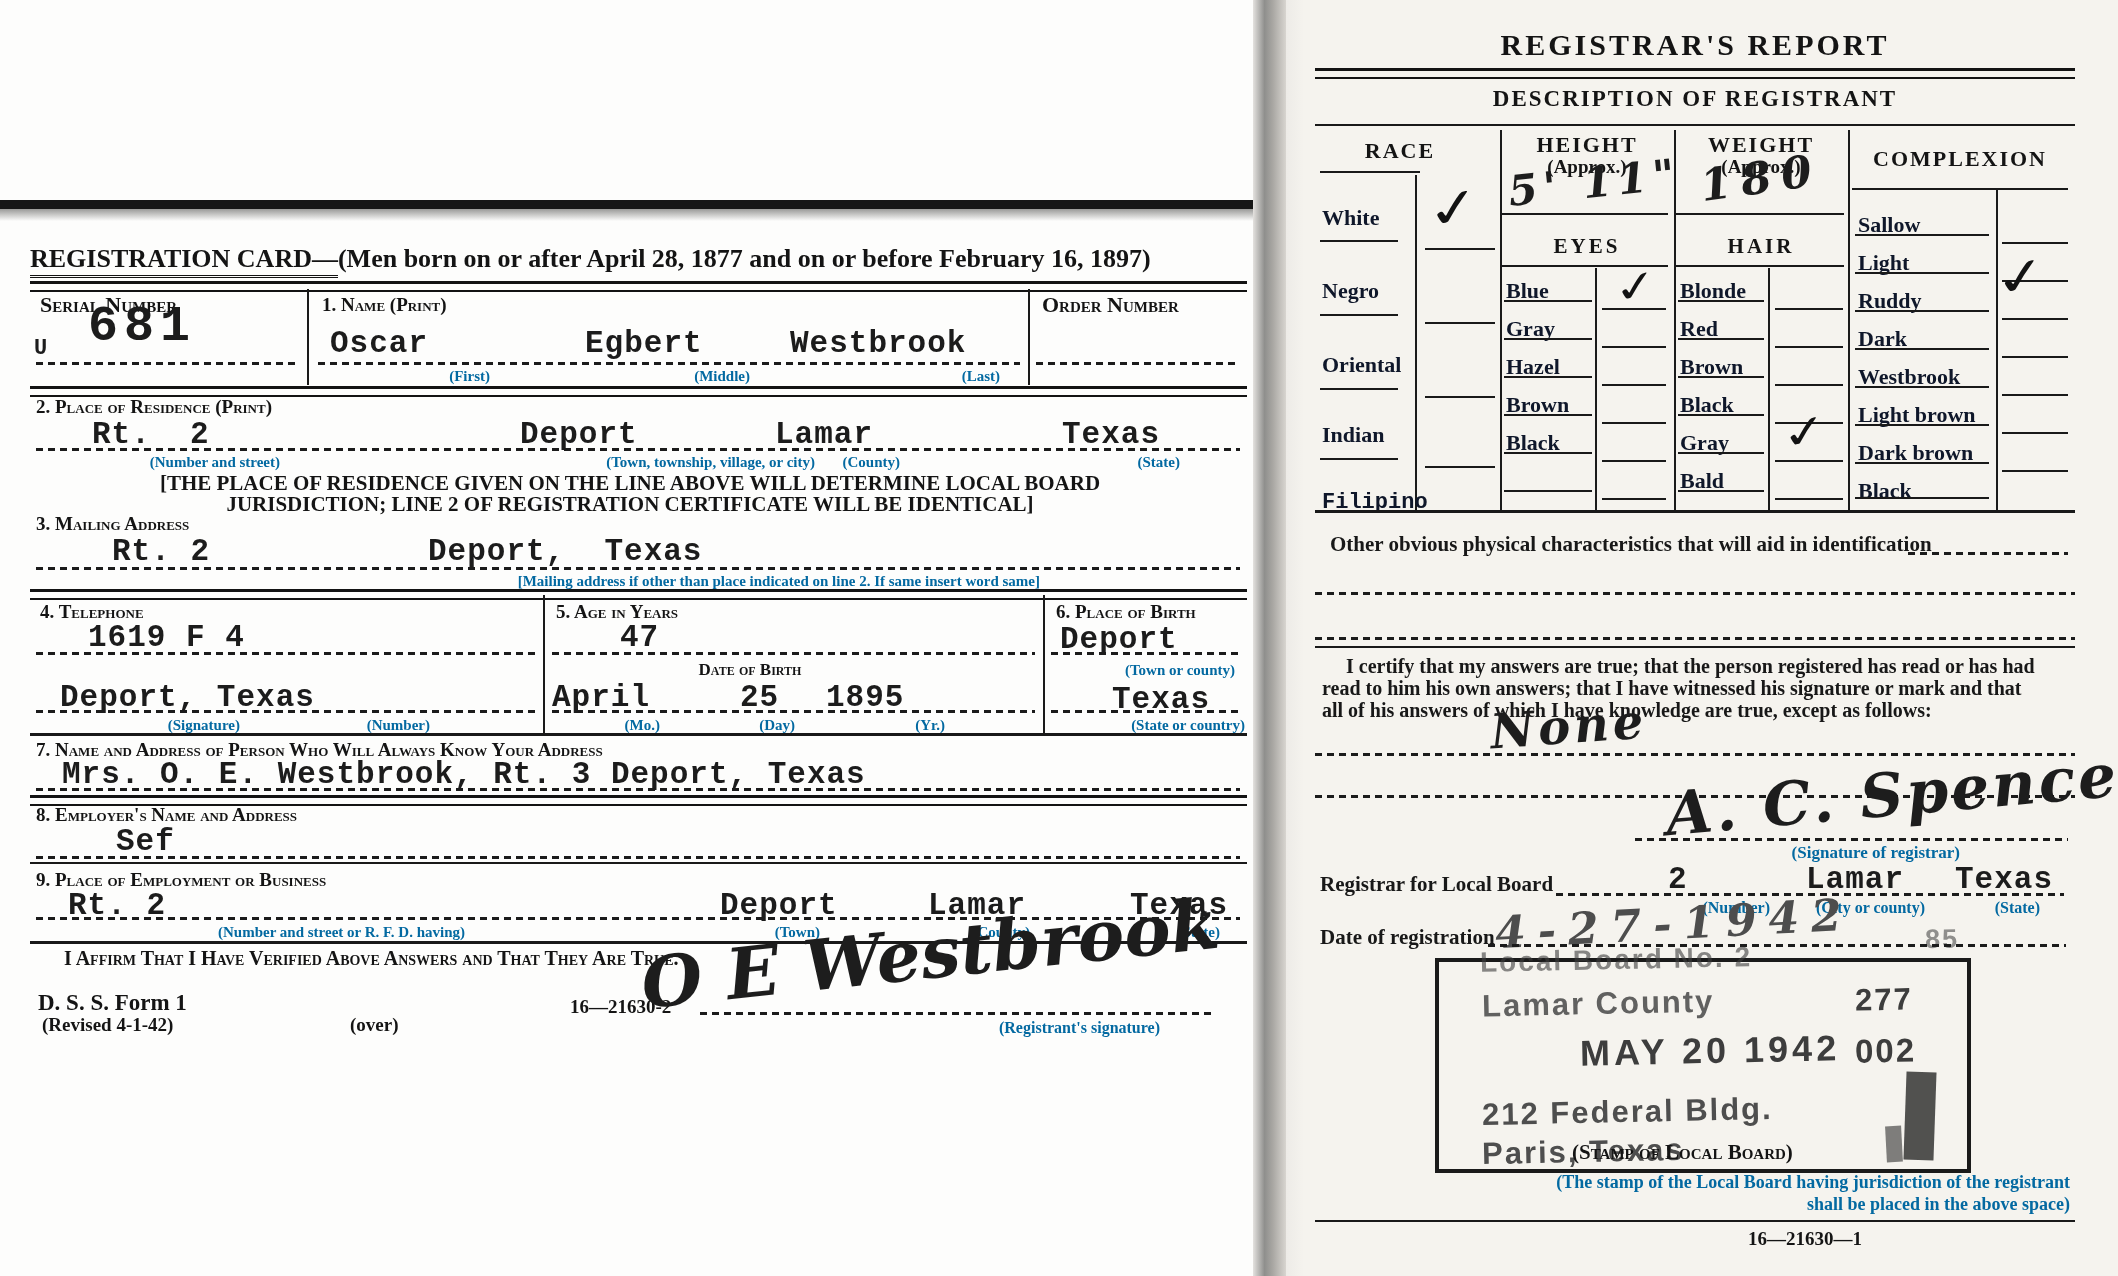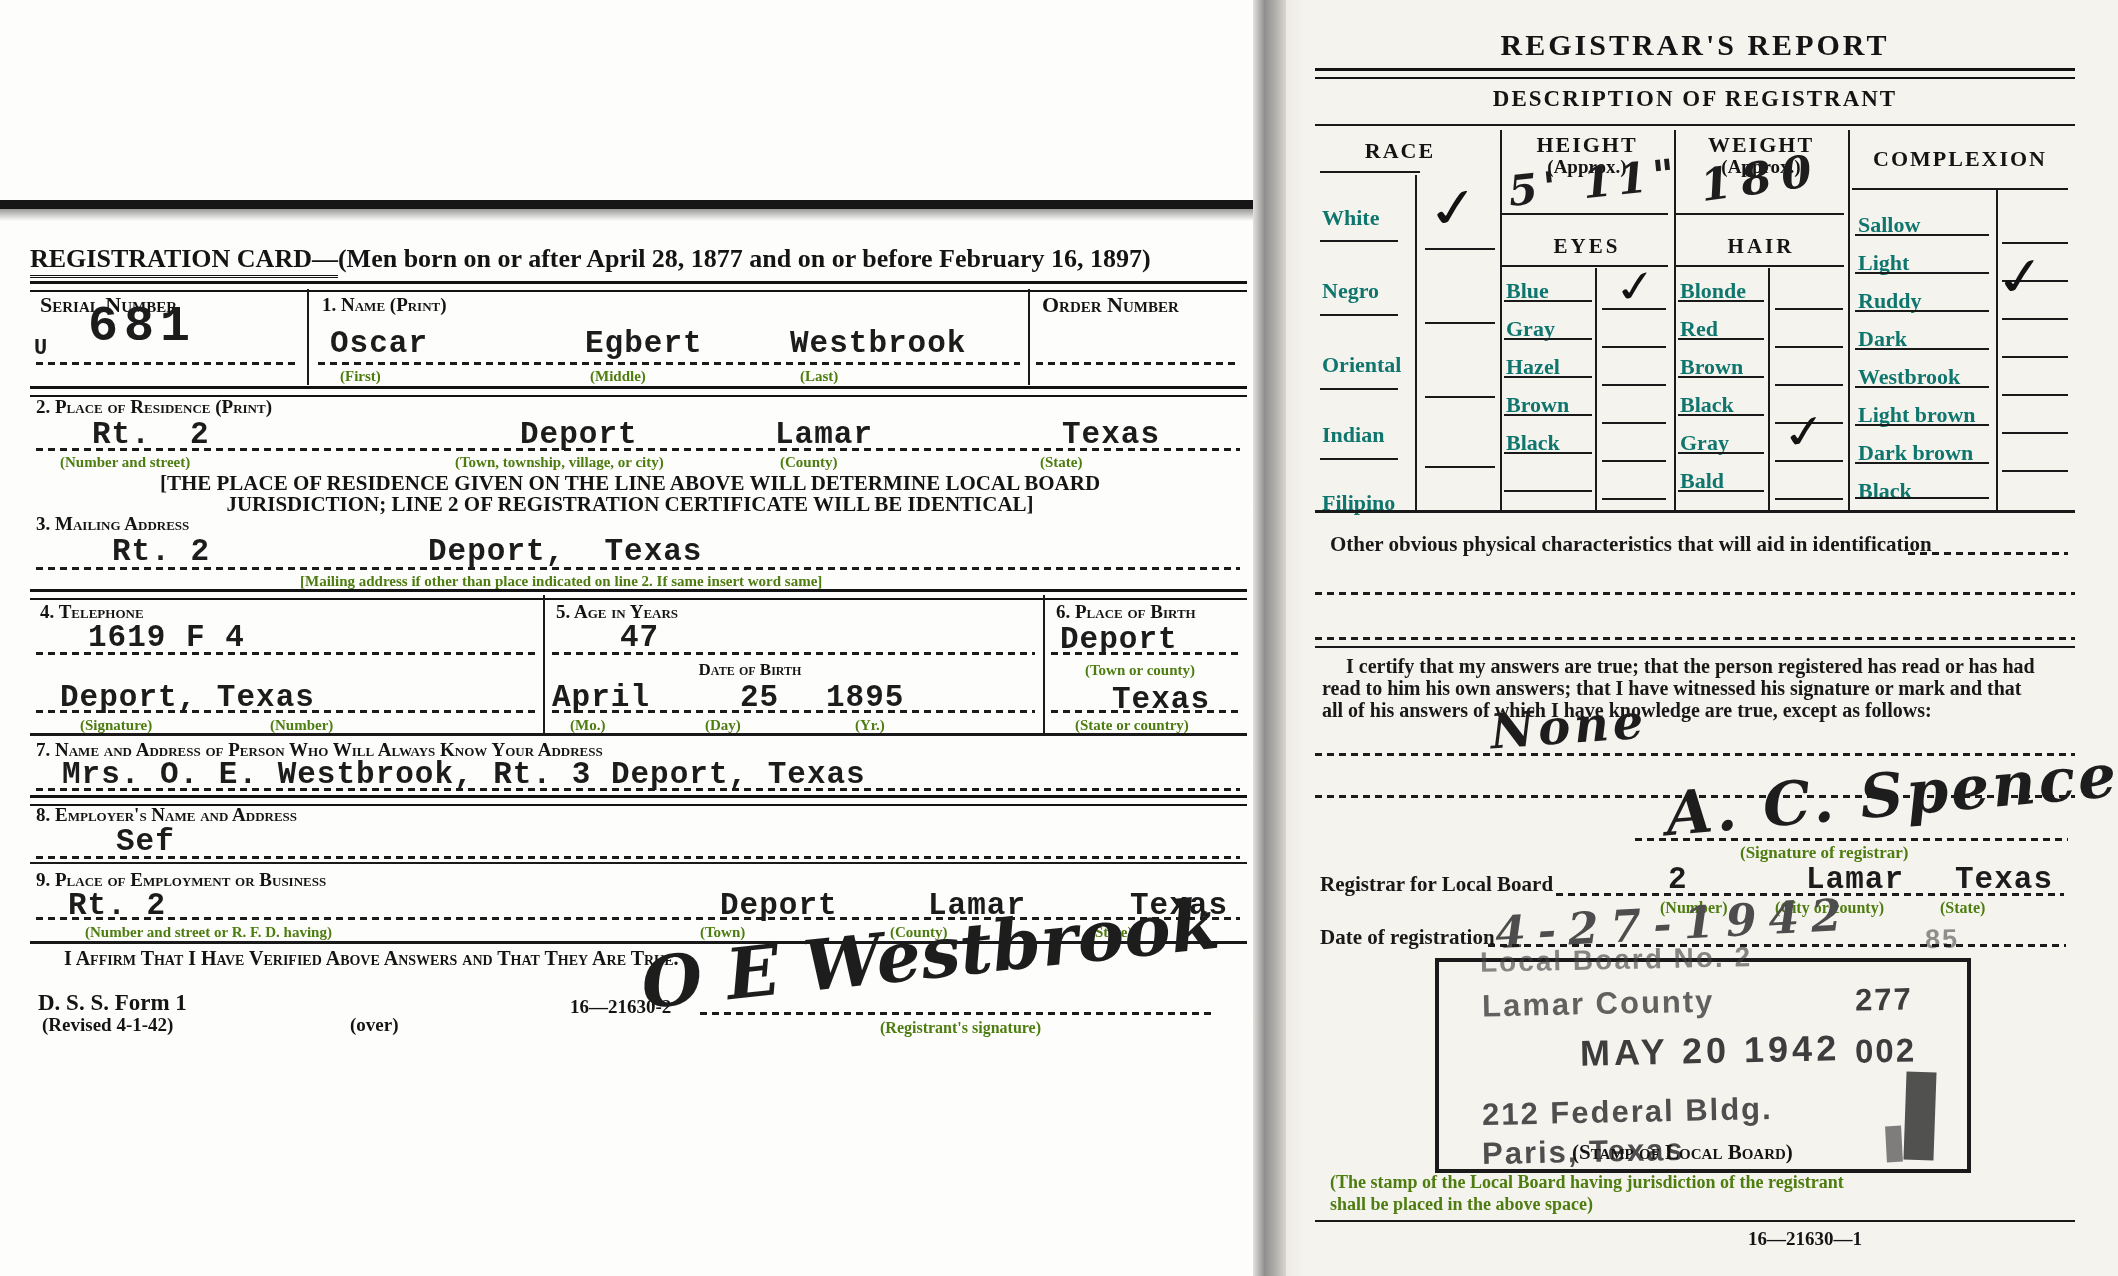--- a/index.html
+++ b/index.html
@@ -2,36 +2,36 @@
 <html><head>
 <meta charset="utf-8">
 <style>
   html,body{margin:0;padding:0;background:#e9e9e9;}
   #stage{position:relative;width:2118px;height:1276px;background:#ffffff;overflow:hidden;
          font-family:"Liberation Serif",serif;}
   .abs{position:absolute;}
   .lbl{font-family:"Liberation Serif",serif;font-weight:bold;font-size:19px;font-variant:small-caps;
        color:#141414;white-space:nowrap;}
   .lbl-lg{font-size:22px;}
-  .sub{font-family:"Liberation Serif",serif;font-weight:bold;font-size:15px;color:#4d7c0f;
-       text-align:left;white-space:nowrap;}
+  .sub{font-family:"Liberation Serif",serif;font-weight:bold;font-size:15px;color:#0369a1;
+       text-align:right;white-space:nowrap;}
   .type{font-family:"Liberation Mono","DejaVu Sans Mono",monospace;font-weight:bold;font-size:31px;
         color:#1c1c1c;white-space:pre;letter-spacing:1px;}
   .dot{height:3px;background:repeating-linear-gradient(90deg,#1b1b1b 0 7px,transparent 7px 12px);}
   .hline{height:2px;background:#191919;}
   .drule{height:6px;border-top:3px solid #131313;border-bottom:2px solid #131313;}
   .vline{width:2px;background:#1a1a1a;}
   .script{font-family:"DejaVu Serif",serif;font-style:italic;font-weight:bold;color:#1d1d1d;white-space:nowrap;}
   .serifb{font-family:"Liberation Serif",serif;font-weight:bold;color:#141414;white-space:nowrap;}
   .stampt{font-family:"Liberation Sans",sans-serif;font-weight:bold;color:#3d3d3d;letter-spacing:2px;
           white-space:nowrap;transform:rotate(-1.2deg);}
   .check{font-family:"DejaVu Sans",sans-serif;font-weight:bold;font-size:46px;color:#121212;
          transform:rotate(-10deg) scaleX(1.25);transform-origin:center;}
   .cert{font-family:"Liberation Serif",serif;font-weight:bold;font-size:20px;color:#181818;white-space:nowrap;}
-  .opt{font-family:"Liberation Serif",serif;font-weight:bold;font-size:22px;color:#0f766e;white-space:nowrap;}
+  .opt{font-family:"Liberation Serif",serif;font-weight:bold;font-size:22px;color:#0f172a;white-space:nowrap;}
   .left-paper{left:0;top:0;width:1253px;height:1276px;background:#fdfdfc;}
   .right-paper{left:1286px;top:0;width:832px;height:1276px;
      background:linear-gradient(90deg,#edebe7 0,#f5f3ee 18px,#f5f3ee 100%);}
   .strip{left:1253px;top:0;width:33px;height:1276px;
      background:linear-gradient(90deg,#e4e2df 0,#8f8f8d 35%,#a9a7a3 60%,#d8d5d0 100%);}
 </style>
 </head>
 <body>
 
 <div id="stage">
@@ -176,21 +176,21 @@
   <div class="abs vline" style="left:1595px;top:268px;height:244px;"></div>
   <div class="abs vline" style="left:1674px;top:130px;height:382px;"></div>
   <div class="abs vline" style="left:1768px;top:268px;height:244px;"></div>
   <div class="abs vline" style="left:1848px;top:130px;height:382px;"></div>
   <div class="abs vline" style="left:1996px;top:188px;height:324px;"></div>
 
   <div class="abs opt" style="left:1322px;top:205px;">White</div>
   <div class="abs opt" style="left:1322px;top:278px;">Negro</div>
   <div class="abs opt" style="left:1322px;top:352px;">Oriental</div>
   <div class="abs opt" style="left:1322px;top:422px;">Indian</div>
-  <div class="abs opt" style="left:1322px;top:490px;">Filipino</div>
+  <div class="abs opt" style="left:1322px;top:490px;font-family:Liberation Mono, monospace;">Filipino</div>
   <div class="abs hline" style="left:1320px;top:240px;width:78px;"></div>
   <div class="abs hline" style="left:1425px;top:248px;width:70px;"></div>
   <div class="abs hline" style="left:1320px;top:314px;width:78px;"></div>
   <div class="abs hline" style="left:1425px;top:322px;width:70px;"></div>
   <div class="abs hline" style="left:1320px;top:388px;width:78px;"></div>
   <div class="abs hline" style="left:1425px;top:396px;width:70px;"></div>
   <div class="abs hline" style="left:1320px;top:458px;width:78px;"></div>
   <div class="abs hline" style="left:1425px;top:466px;width:70px;"></div>
   <div class="abs check" style="left:1432px;top:178px;font-size:52px;">✓</div>
 

